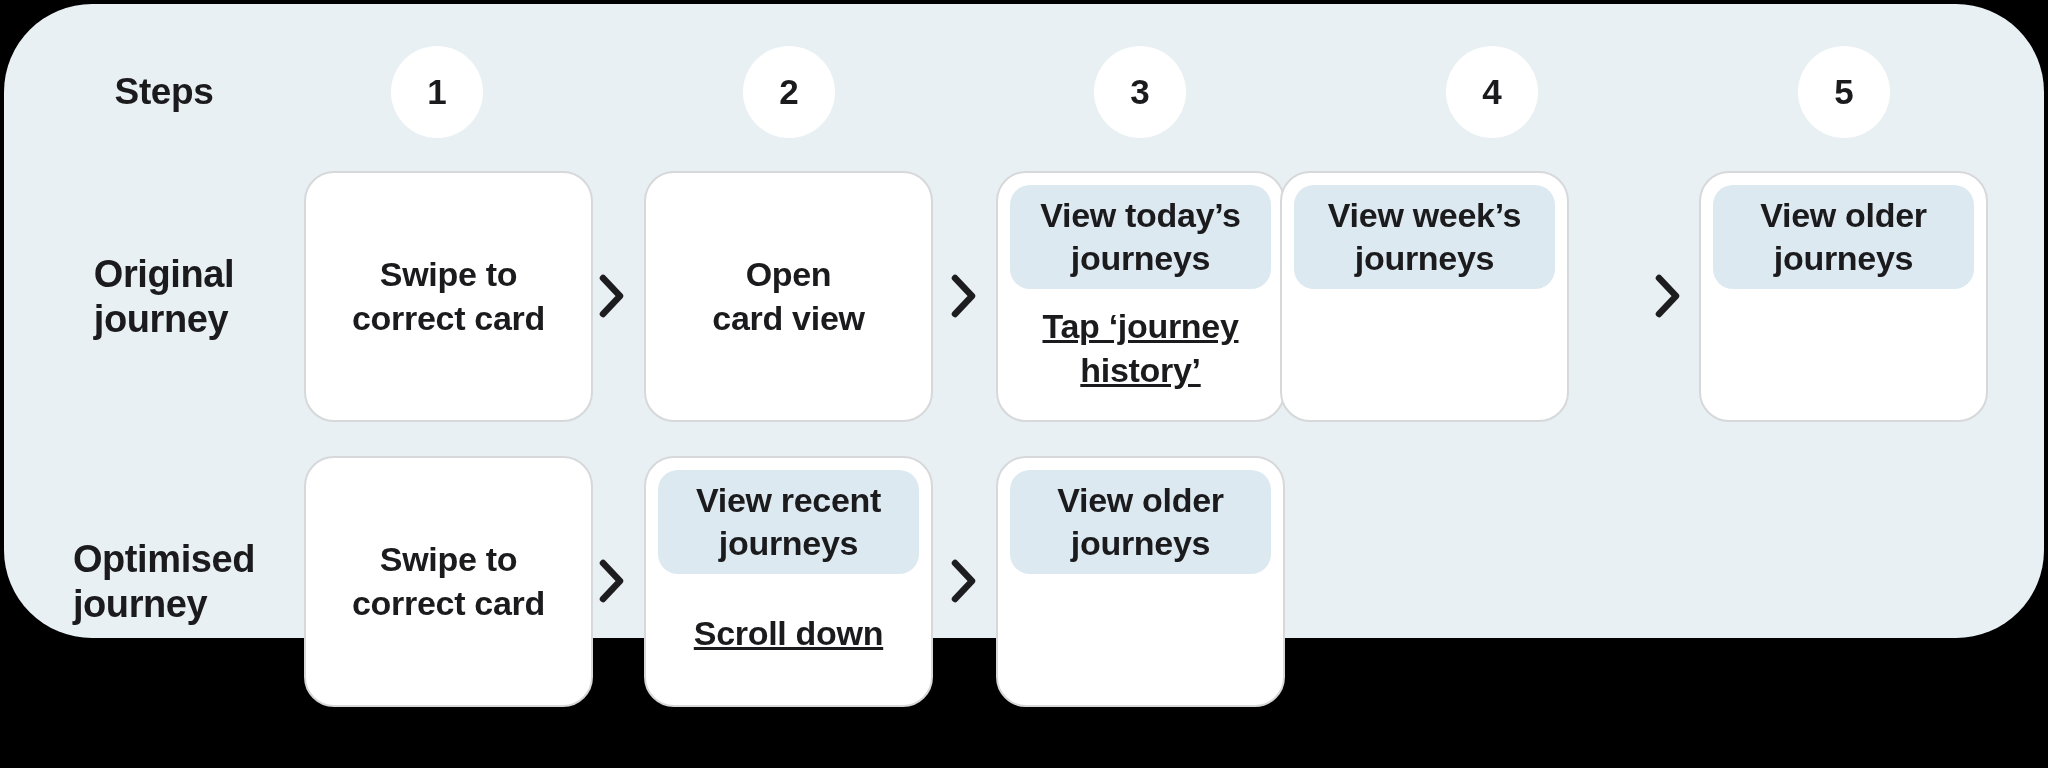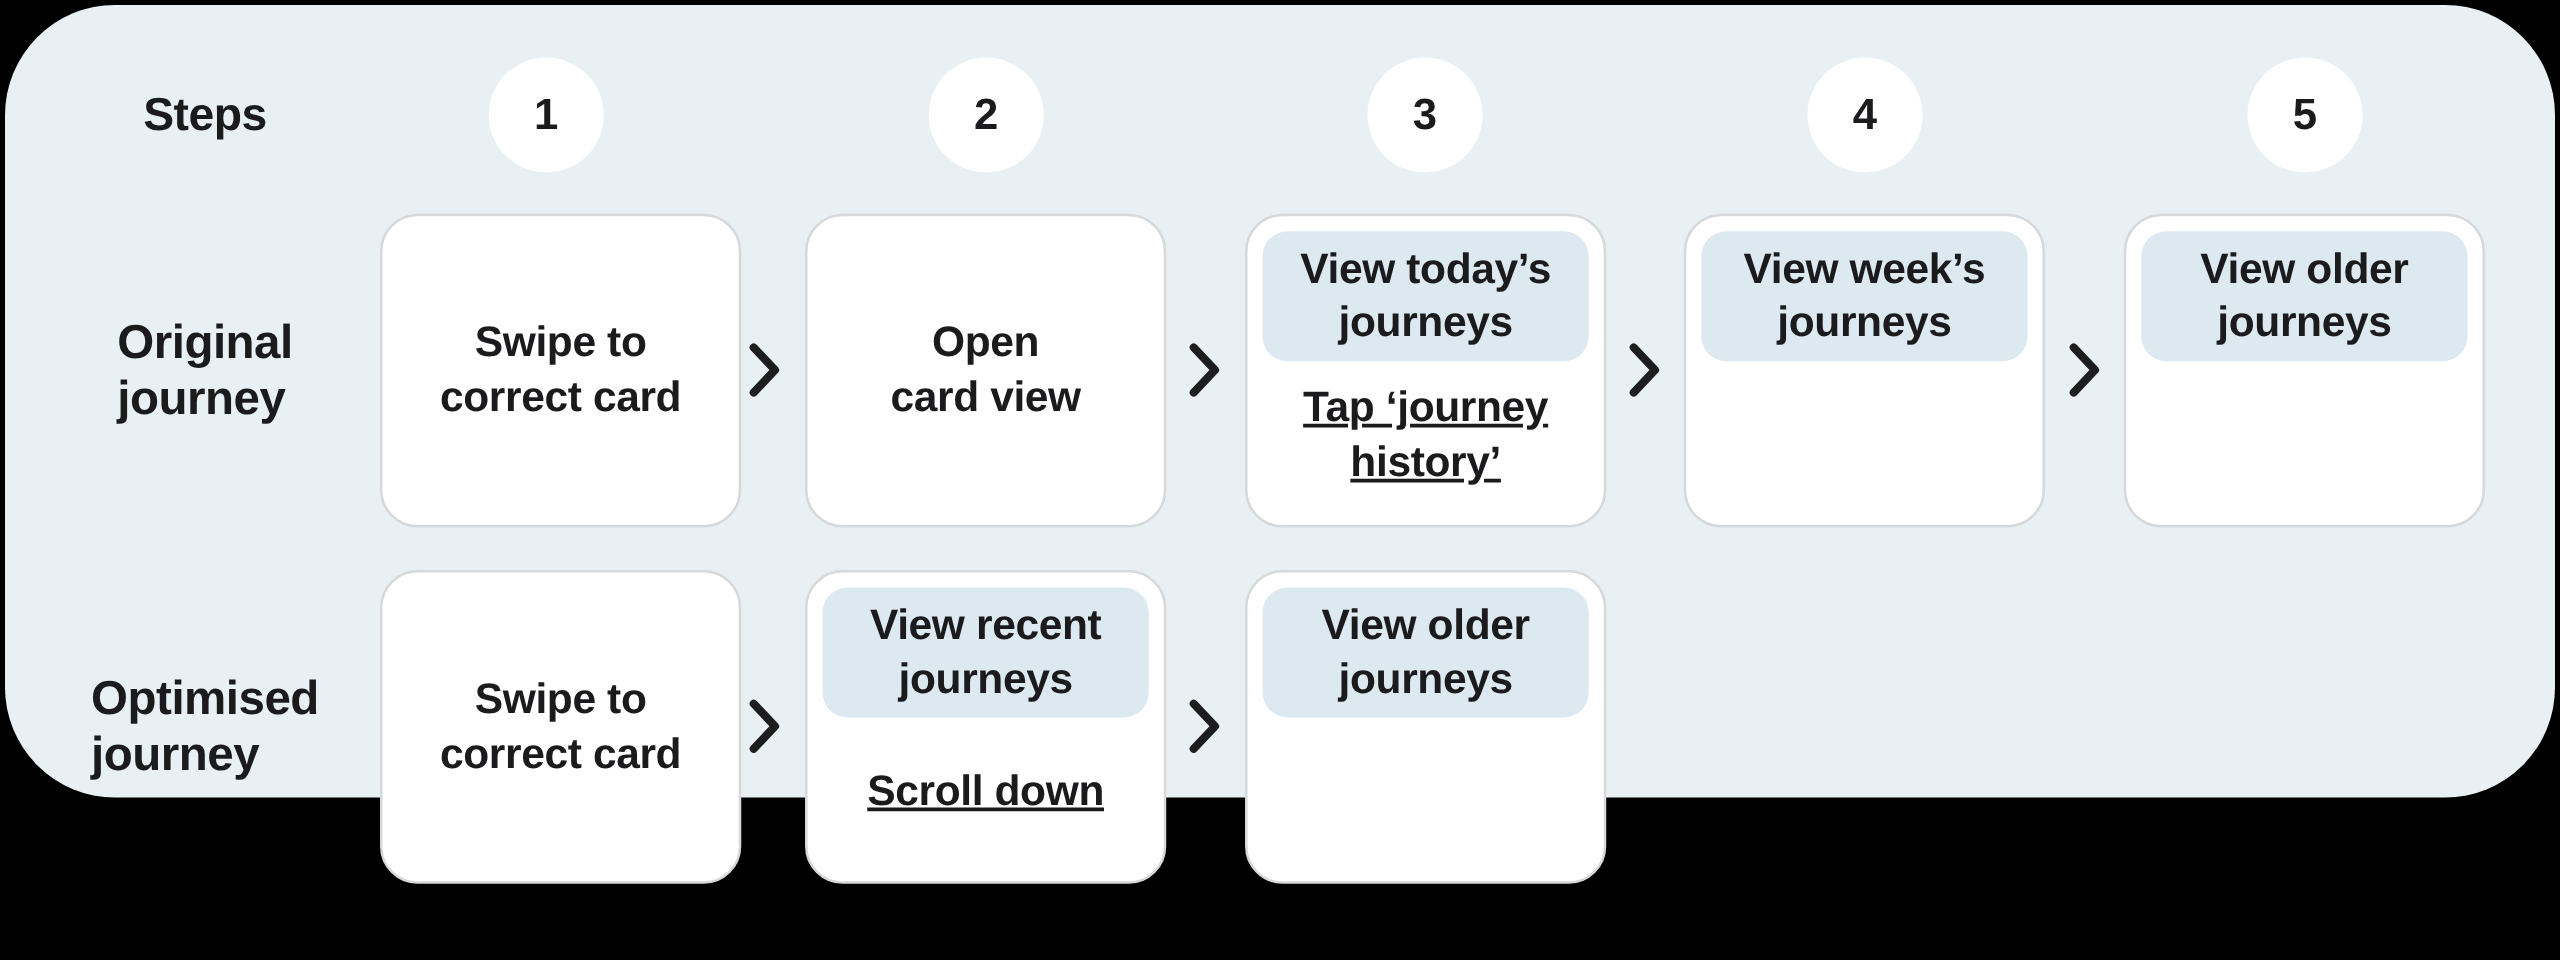--- a/index.html
+++ b/index.html
@@ -63,21 +63,21 @@
     box-sizing: border-box;
     background: var(--card_bg, #fff);
     border: 2px solid var(--card_border, #d8dadc);
     border-radius: 30px;
     padding: 12px;
     display: flex; flex-direction: column;
   }
   .c1 { left: 300px; }
   .c2 { left: 640px; }
   .c3 { left: 992px; }
-  .c4 { left: 1343px; }
+  .c4 { left: 1276px; }
   .c5 { left: 1695px; }
 
   .hl {
     flex-shrink: 0;
     background: var(--highlight_bg, #dde9f1);
     border-radius: 20px;
     min-height: 104px;
     display: flex; align-items: center; justify-content: center;
     text-align: center;
     font-size: 34px; font-weight: 600; line-height: 1.27;

